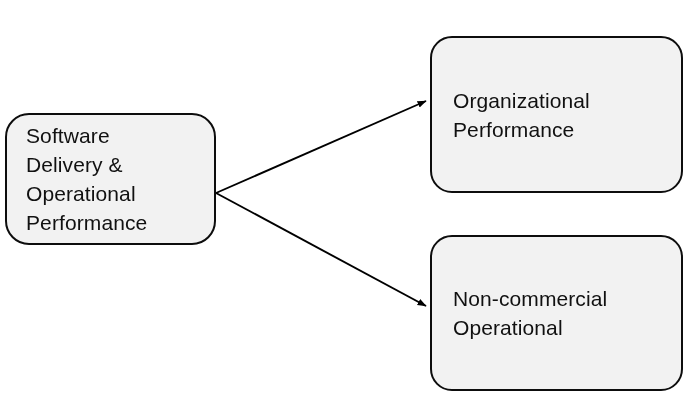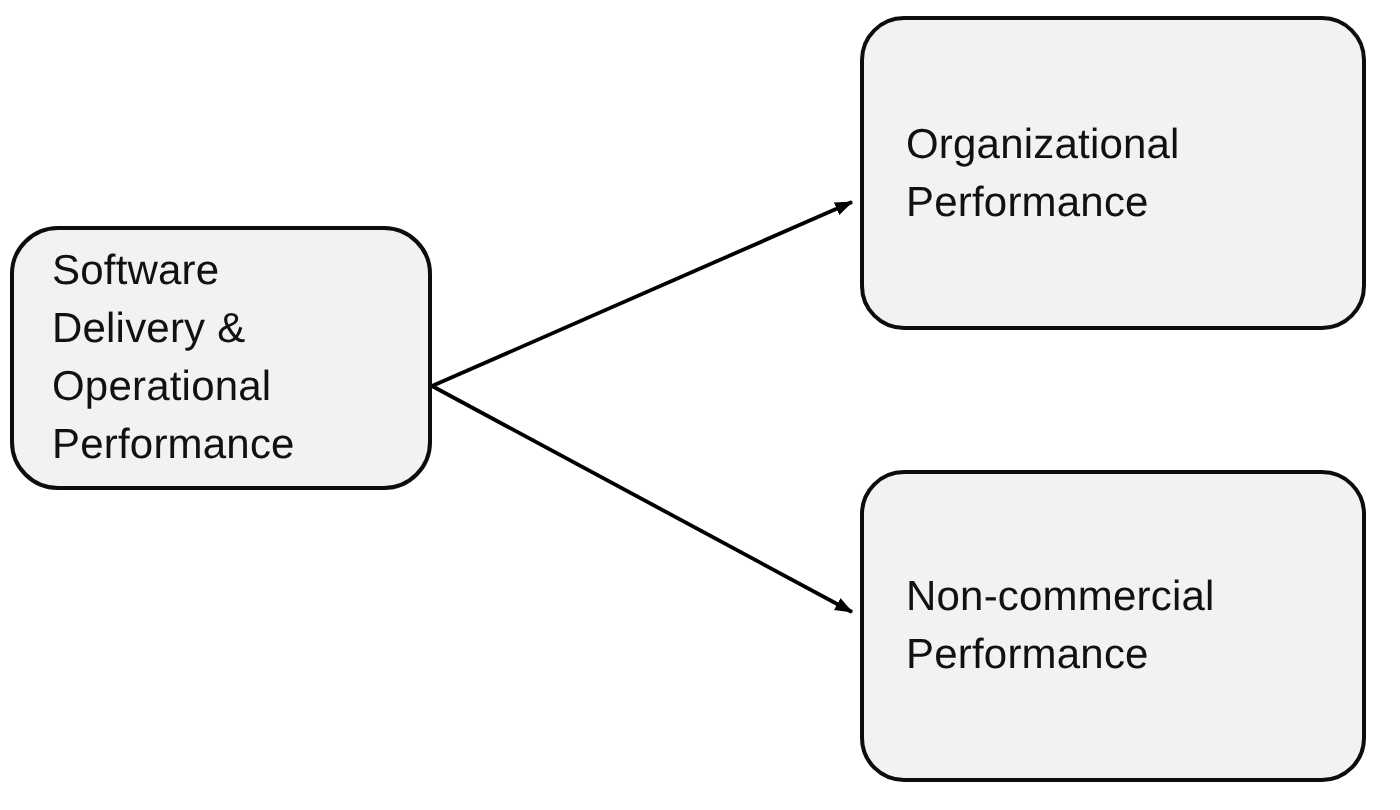--- a/index.html
+++ b/index.html
@@ -52,21 +52,21 @@
     top: 113px;
     width: 211px;
     height: 132px;
     border-radius: 24px;
   }
   #node-source .node-label {
     padding-left: 19px;
   }
   #node-organizational {
     left: 430px;
-    top: 8px;
+    top: 36px;
     width: 253px;
     height: 157px;
   }
   #node-organizational .node-label {
     padding-left: 21px;
   }
   #node-noncommercial {
     left: 430px;
     top: 235px;
     width: 253px;
@@ -98,16 +98,16 @@
 Performance</div>
   </div>
 
   <div class="node" id="node-organizational">
     <div class="node-label">Organizational
 Performance</div>
   </div>
 
   <div class="node" id="node-noncommercial">
     <div class="node-label">Non-commercial
-Performance</div>
+Operational</div>
   </div>
 
 </div>
 
 </body></html>

